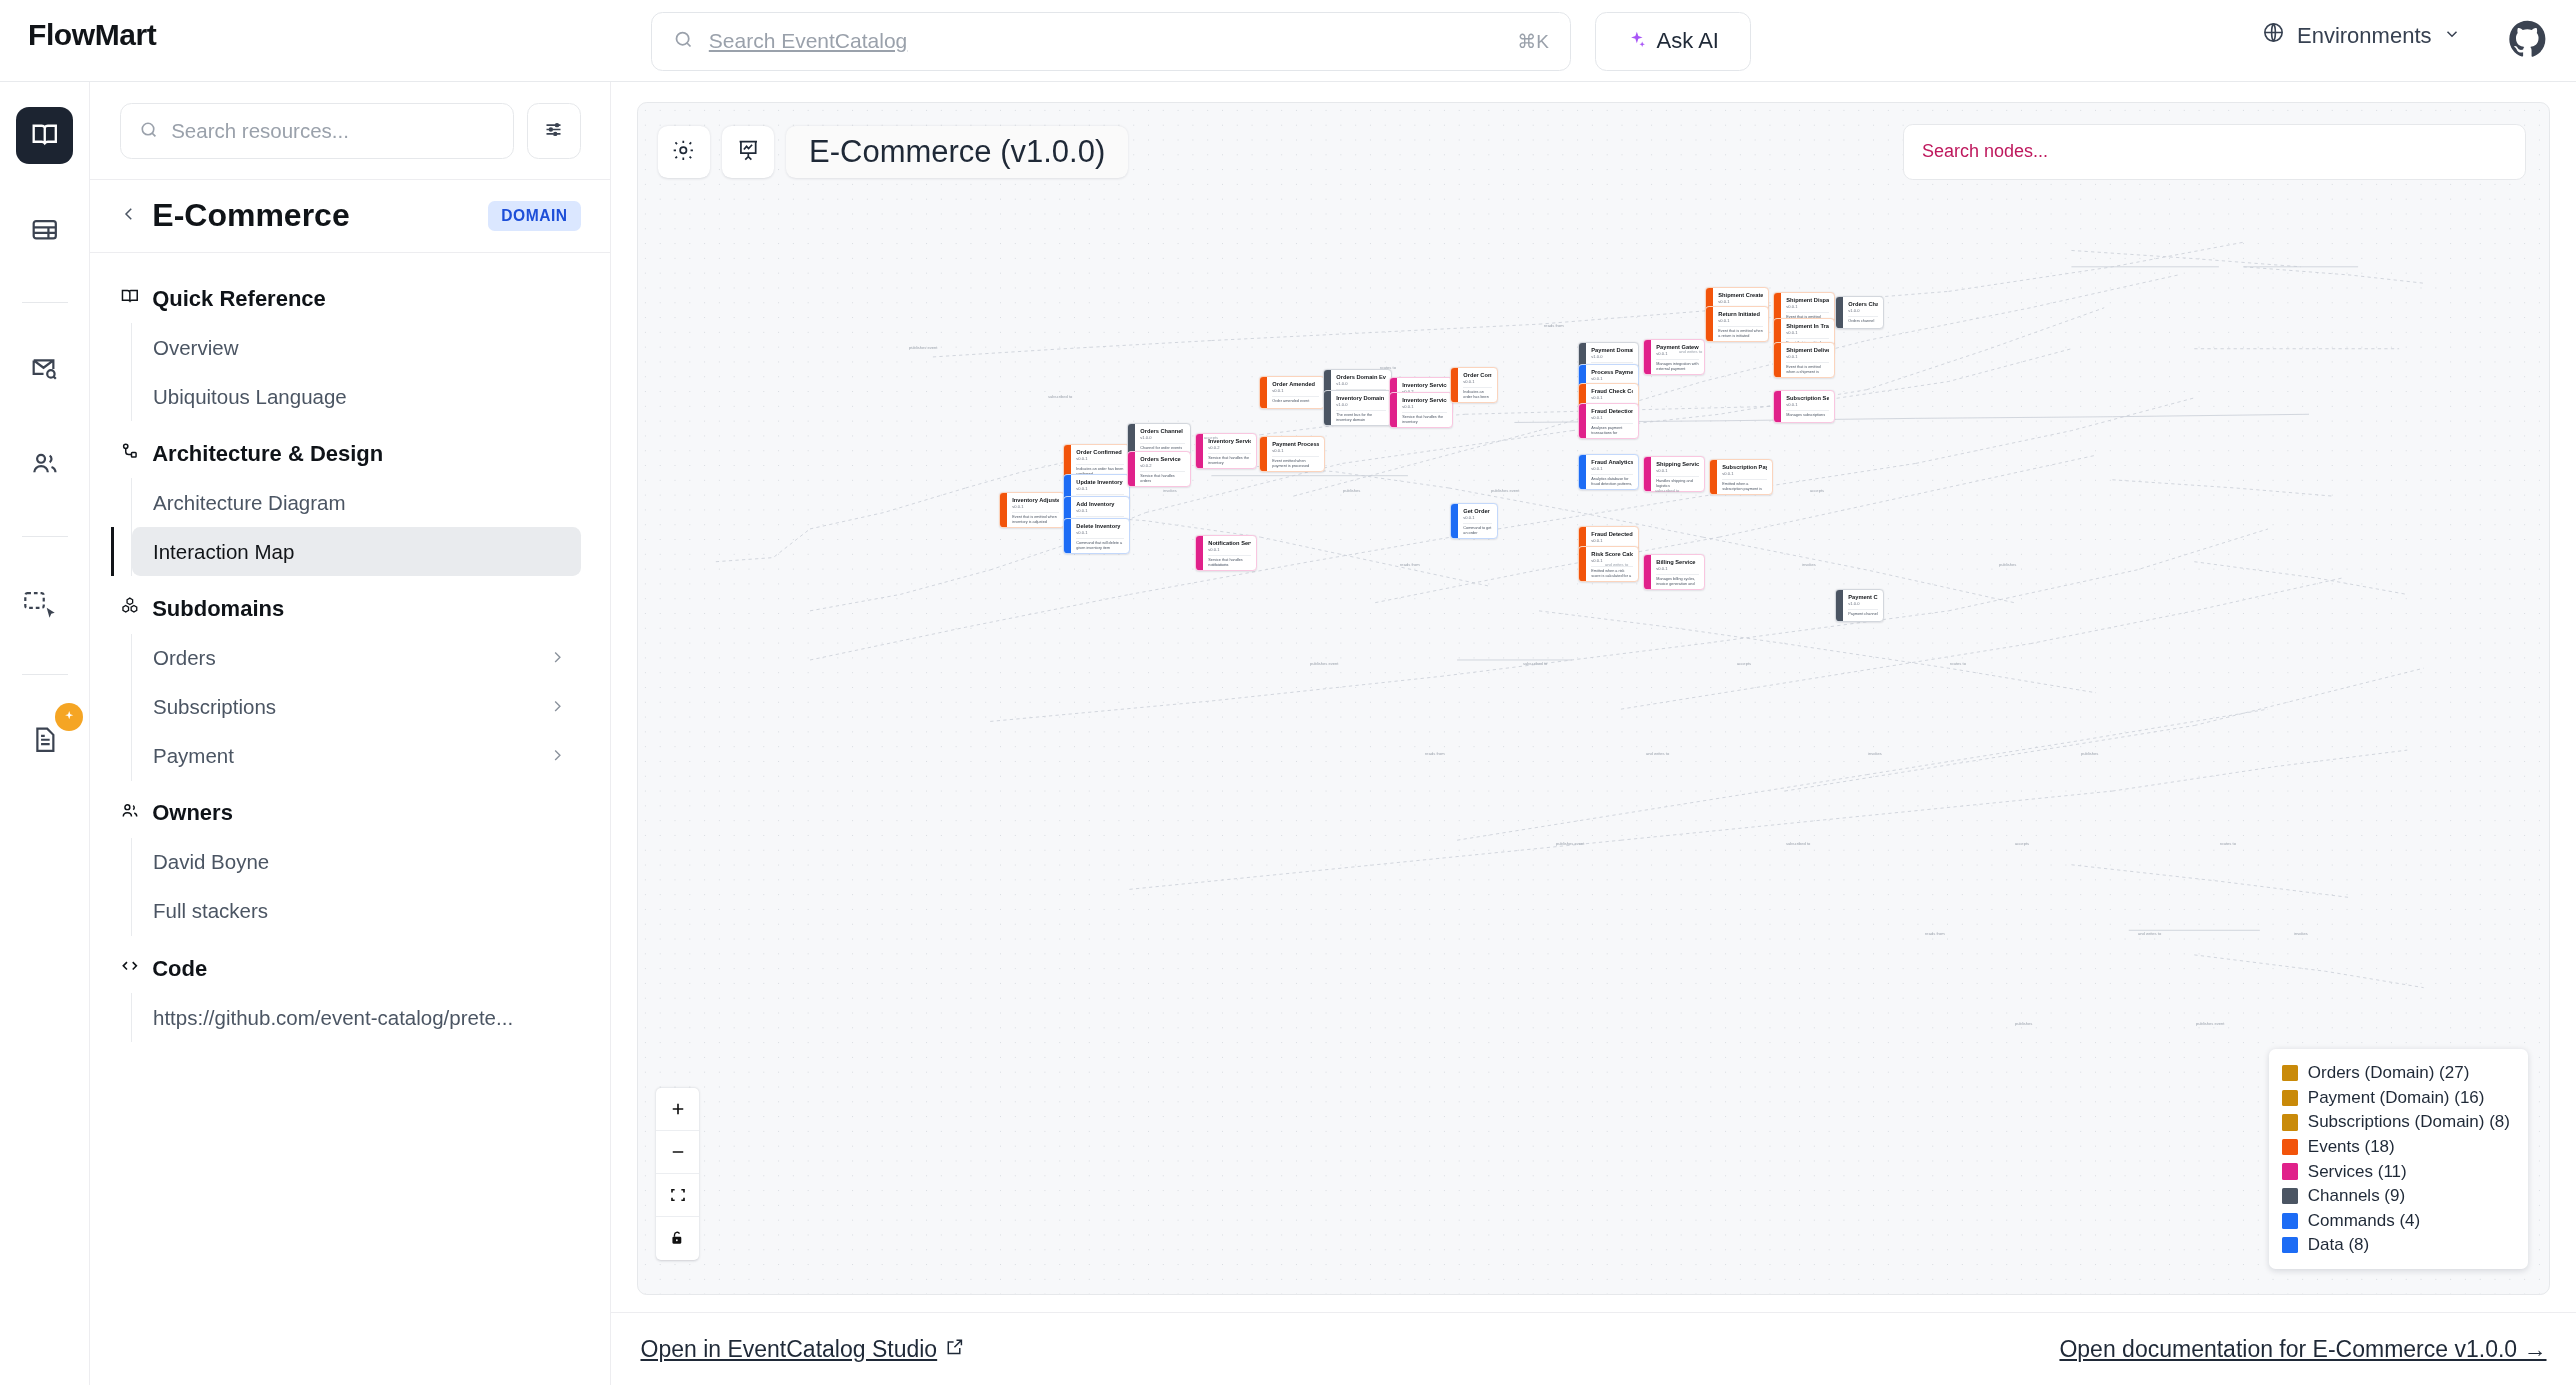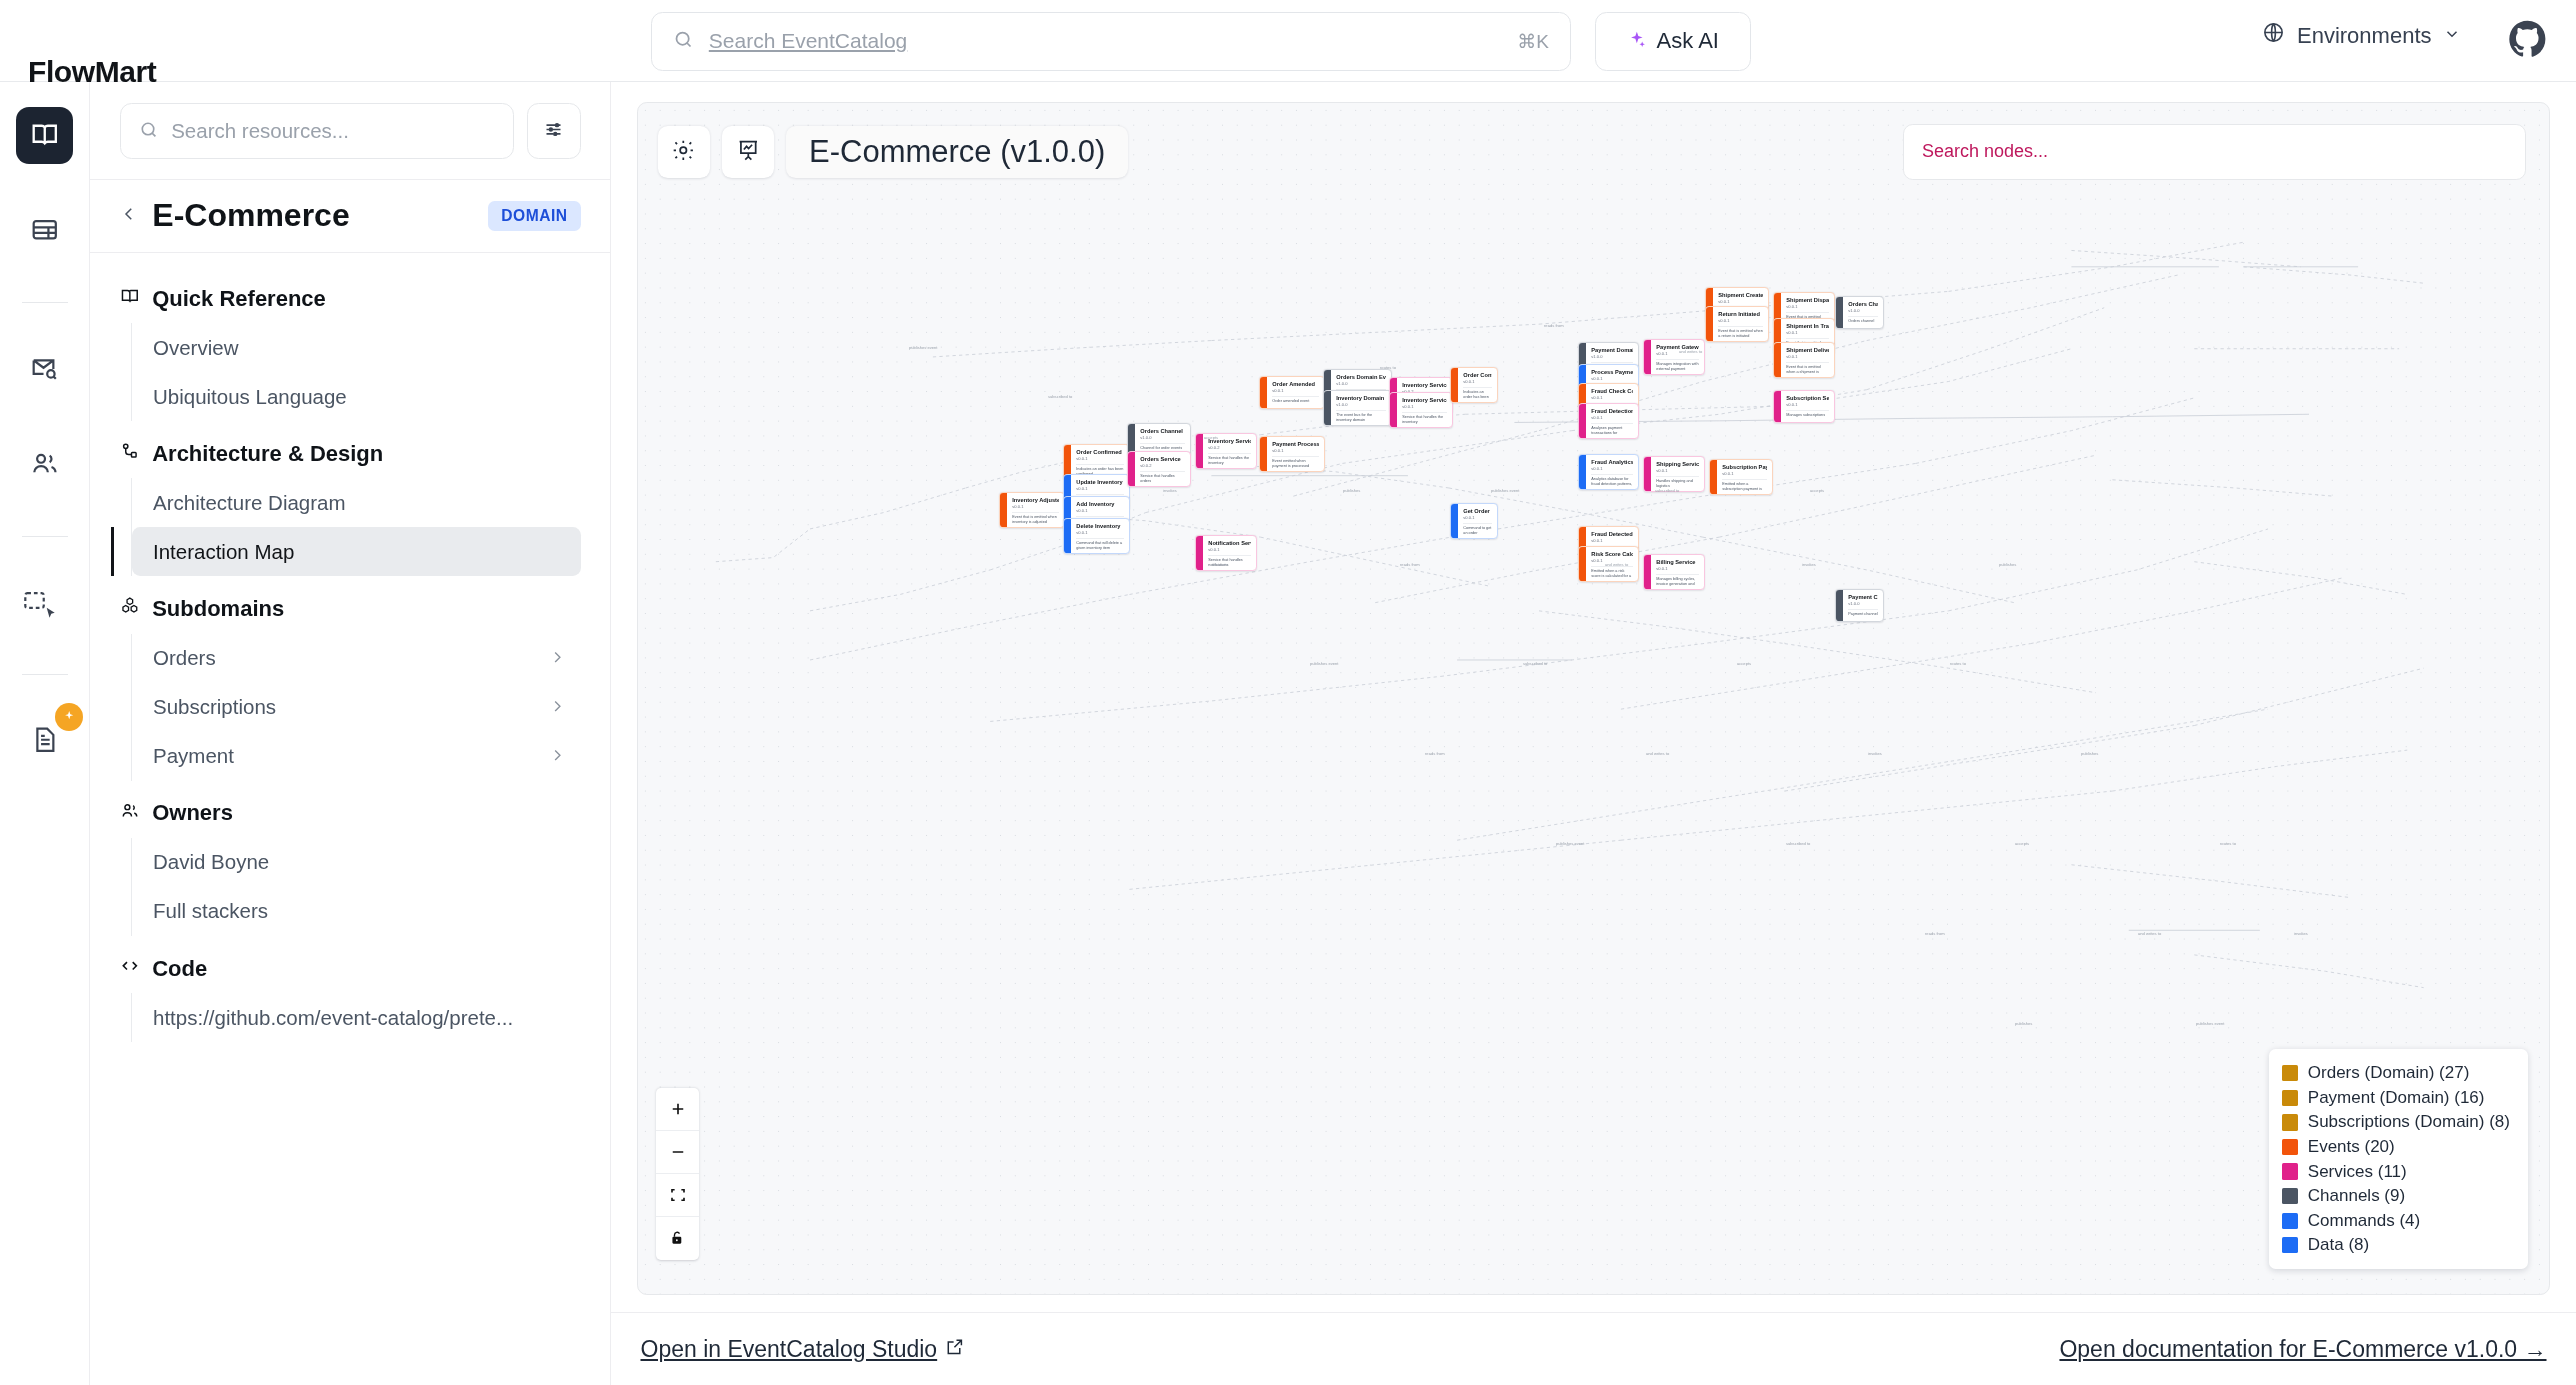--- a/index.html
+++ b/index.html
@@ -16,21 +16,20 @@
     position: absolute; top: 0; left: 0;
     width: 2576px; height: 82px;
     background: #ffffff;
     border-bottom: 0.8px solid #e8eaed;
     display: flex; align-items: center;
   }
   .brand {
     position: absolute; left: 28px; top: 18px;
     font-size: 30px; font-weight: 700; color: #111418;
     letter-spacing: -0.4px;
-    margin-top: 37px;
   }
   .global-search {
     position: absolute; left: 651px; top: 11.5px;
     width: 920px; height: 59px;
     border: 0.8px solid #e3e6ea; border-radius: 11.5px;
     background: #ffffff;
     display: flex; align-items: center; padding: 0 21px;
   }
   .global-search .ph { font-size: 21px; color: #9aa1ab; margin-left: 14.8px; text-decoration: underline; }
   .kbd { position: absolute; right: 21px; font-size: 19px; color: #9aa1ab; }
@@ -628,21 +627,21 @@
       <div class="legend-row">
         <span class="swatch" style="background:#c98a09"></span>
         <span>Payment (Domain) (16)</span>
       </div>
       <div class="legend-row">
         <span class="swatch" style="background:#c98a09"></span>
         <span>Subscriptions (Domain) (8)</span>
       </div>
       <div class="legend-row">
         <span class="swatch" style="background:#f2540b"></span>
-        <span>Events (20)</span>
+        <span>Events (18)</span>
       </div>
       <div class="legend-row">
         <span class="swatch" style="background:#e0218a"></span>
         <span>Services (11)</span>
       </div>
       <div class="legend-row">
         <span class="swatch" style="background:#4b5563"></span>
         <span>Channels (9)</span>
       </div>
       <div class="legend-row">

